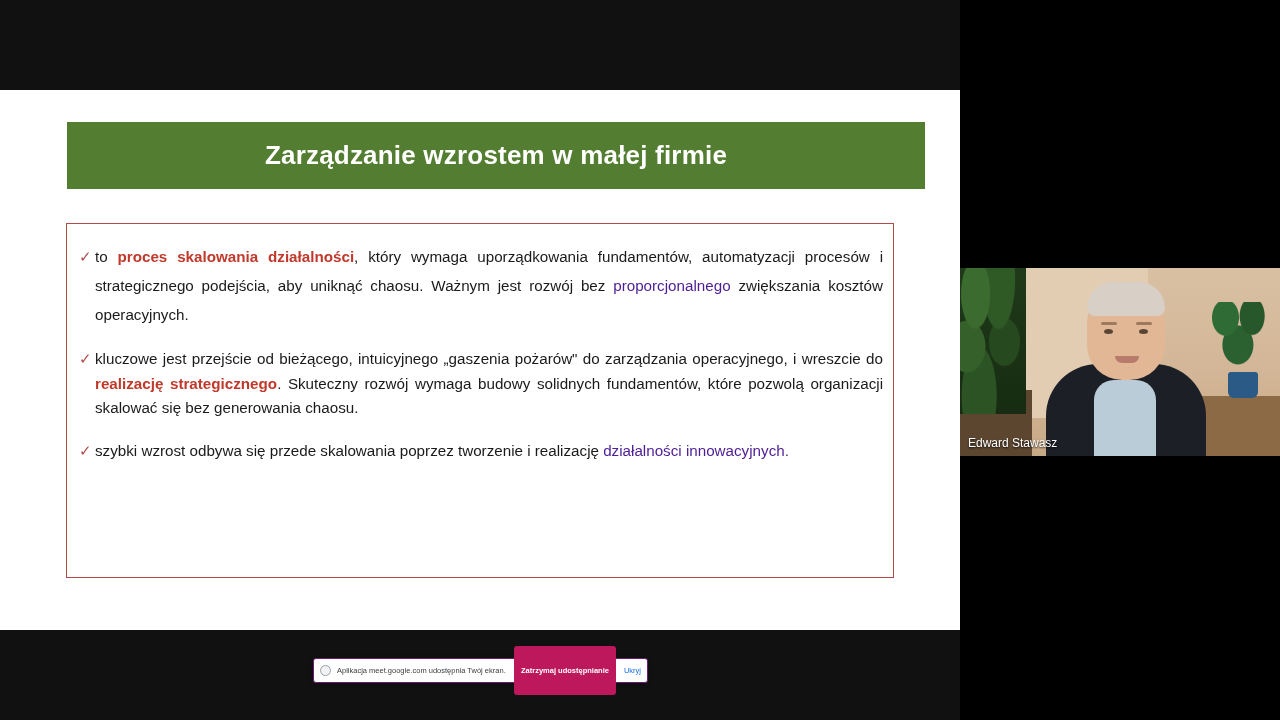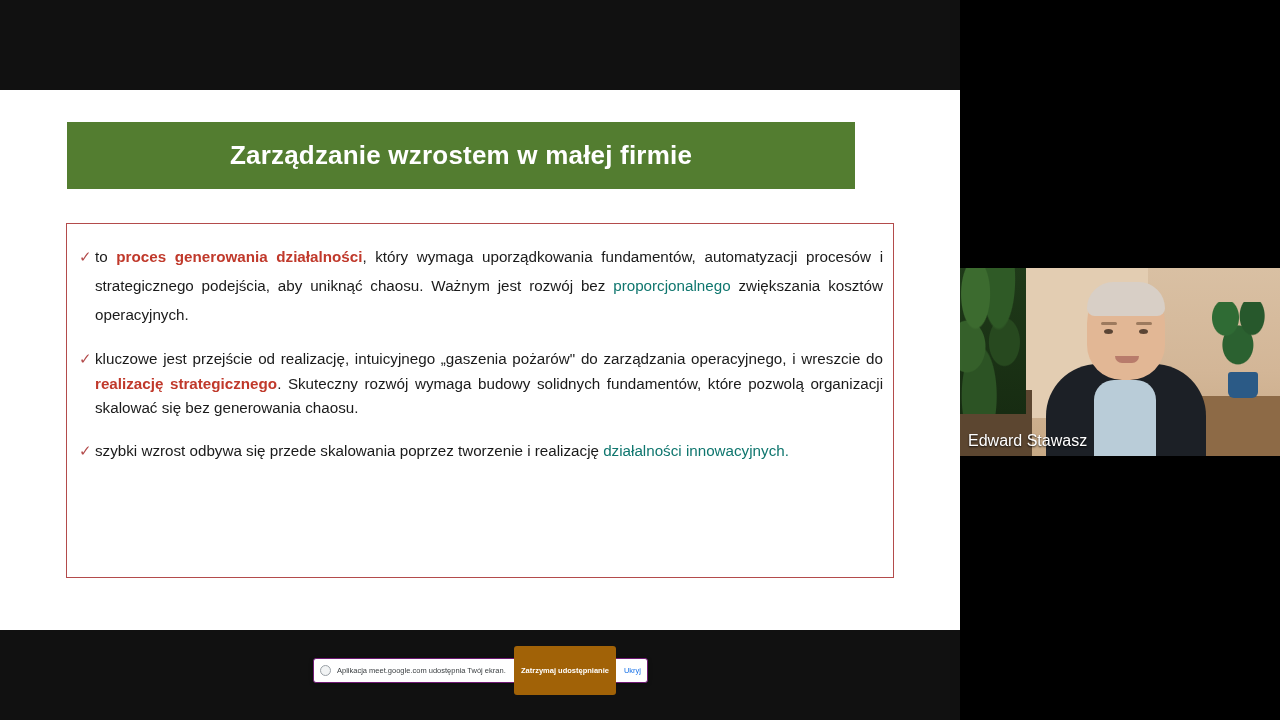--- a/index.html
+++ b/index.html
@@ -35,21 +35,21 @@
     top: 90px;
     width: 960px;
     height: 540px;
     background: #ffffff;
   }
 
   .slide-title-bar {
     position: absolute;
     left: 67px;
     top: 32px;
-    width: 788px;
+    width: 858px;
     height: 67px;
     background: #537d30;
     display: flex;
     align-items: center;
     justify-content: center;
   }
   .slide-title-bar .title-text {
     color: #ffffff;
     font-size: 26px;
     font-weight: 700;
@@ -94,21 +94,21 @@
   }
   .bullet-2 .bullet-text,
   .bullet-3 .bullet-text {
     line-height: 24.5px;
   }
   .bullet-2 .tick,
   .bullet-3 .tick {
     line-height: 24.5px;
   }
   .red {
-    color: #0f766e;
+    color: #4c1d95;
   }
   .red-b {
     color: #c0392b;
     font-weight: 700;
   }
 
   
   .share-toast {
     position: absolute;
     left: 313px;
@@ -137,21 +137,21 @@
     font-size: 7.5px;
     color: #3c4043;
     flex: 1 1 auto;
     white-space: nowrap;
     overflow: hidden;
   }
   .toast-stop {
     font-size: 7.5px;
     font-weight: 700;
     color: #ffffff;
-    background: #a16207;
+    background: #be185d;
     border: none;
     border-radius: 3px;
     padding: 20px 7px;
     margin-right: 8px;
     white-space: nowrap;
     cursor: pointer;
     font-family: "Liberation Sans", sans-serif;
   }
   .toast-hide {
     font-size: 7.5px;
@@ -313,21 +313,21 @@
     width: 24px;
     height: 7px;
     background: #b87b6b;
     border-radius: 0 0 12px 12px;
   }
   .name-label {
     position: absolute;
     left: 8px;
     bottom: 6px;
     color: #ffffff;
-    font-size: 16px;
+    font-size: 12px;
     text-shadow: 0 1px 2px rgba(0,0,0,0.85);
     white-space: nowrap;
   }
   .name-label-wrap {
     position: absolute;
     left: 960px;
     top: 268px;
     width: 320px;
     height: 188px;
     pointer-events: none;
@@ -342,26 +342,26 @@
     <div class="slide-surface">
 
       <div class="slide-title-bar">
         <span class="title-text">Zarządzanie wzrostem w małej firmie</span>
       </div>
 
       <div class="content-box">
 
         <div class="bullet bullet-1">
           <span class="tick">✓</span>
-          <span class="bullet-text"><span>to </span><span class="red-b">proces generowania działalności</span><span>, który wymaga uporządkowania fundamentów, automatyzacji procesów i strategicznego podejścia, aby uniknąć chaosu. Ważnym jest rozwój bez </span><span class="red">proporcjonalnego</span><span> zwiększania kosztów operacyjnych.</span></span>
+          <span class="bullet-text"><span>to </span><span class="red-b">proces skalowania działalności</span><span>, który wymaga uporządkowania fundamentów, automatyzacji procesów i strategicznego podejścia, aby uniknąć chaosu. Ważnym jest rozwój bez </span><span class="red">proporcjonalnego</span><span> zwiększania kosztów operacyjnych.</span></span>
         </div>
 
         <div class="bullet bullet-2">
           <span class="tick">✓</span>
-          <span class="bullet-text"><span>kluczowe jest przejście od  realizację, intuicyjnego „gaszenia pożarów" do zarządzania operacyjnego, i wreszcie do </span><span class="red-b">realizację strategicznego</span><span>. Skuteczny rozwój wymaga budowy solidnych fundamentów, które pozwolą organizacji skalować się bez generowania chaosu.</span></span>
+          <span class="bullet-text"><span>kluczowe jest przejście od  bieżącego, intuicyjnego „gaszenia pożarów" do zarządzania operacyjnego, i wreszcie do </span><span class="red-b">realizację strategicznego</span><span>. Skuteczny rozwój wymaga budowy solidnych fundamentów, które pozwolą organizacji skalować się bez generowania chaosu.</span></span>
         </div>
 
         <div class="bullet bullet-3">
           <span class="tick">✓</span>
           <span class="bullet-text"><span>szybki wzrost odbywa się przede skalowania poprzez tworzenie i realizację </span><span class="red">działalności innowacyjnych.</span></span>
         </div>
 
       </div>
 
       <div class="toast-shadow-bar"></div>

